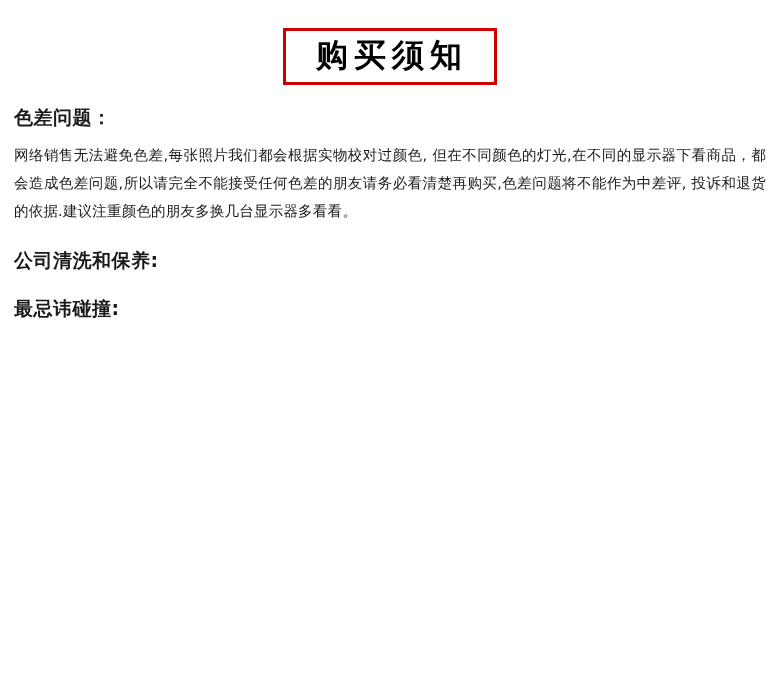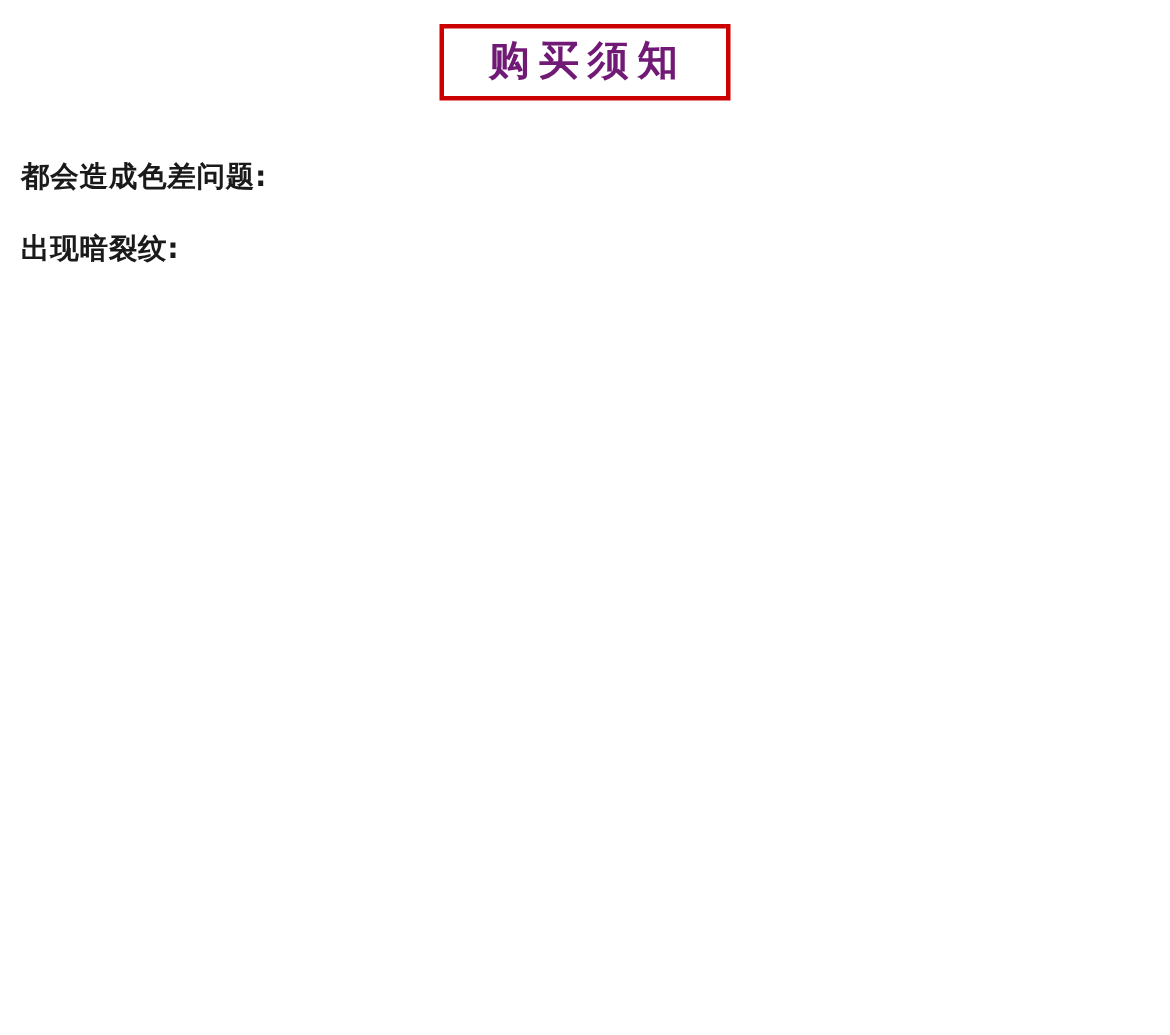--- a/index.html
+++ b/index.html
@@ -23,27 +23,28 @@
   .title-wrap {
     width: 100%;
     display: flex;
     justify-content: center;
     padding-top: 16px;
     padding-bottom: 10px;
   }
   .title-banner {
     background: #ffffff;
     border: 3px solid #cc0000;
-    color: #701a75;
-    font-size: 27px;
+    color: #000000;
+    font-size: 32px;
     font-weight: bold;
     letter-spacing: 6px;
     padding: 6px 26px 8px 30px;
     line-height: 1.15;
     font-family: "DejaVu Sans", sans-serif;
+    margin-top: 12px;
   }
   .content {
     padding: 6px 14px 0 14px;
   }
   .section {
     margin-bottom: 14px;
   }
   .section h2 {
     font-size: 19px;
     font-weight: bold;
@@ -73,24 +74,28 @@
 <body>
 
 <div class="page">
 
   <div class="title-wrap">
     <div class="title-banner">购买须知</div>
   </div>
 
   <div class="content">
 
+    <div class="section sec-color">
+      <h2>色差问题：</h2>
+      <p>网络销售无法避免色差,每张照片我们都会根据实物校对过颜色, 但在不同颜色的灯光,在不同的显示器下看商品，都会造成色差问题,所以请完全不能接受任何色差的朋友请务必看清楚再购买,色差问题将不能作为中差评, 投诉和退货的依据.建议注重颜色的朋友多换几台显示器多看看。</p>
+    </div>
 
 
     <div class="section sec-dust">
-      <h2>都会造成色差问题:</h2>
+      <h2>公司清洗和保养:</h2>
     </div>
 
     <div class="section sec-taboo">
-      <h2>出现暗裂纹:</h2>
+      <h2>最忌讳碰撞:</h2>
     </div>
 
   </div>
 </div>
 
 </body></html>

